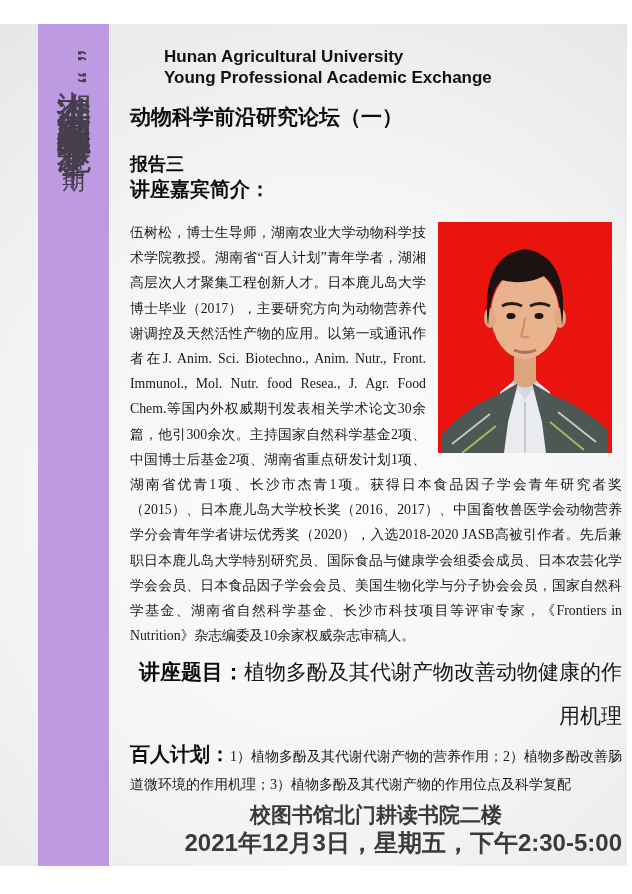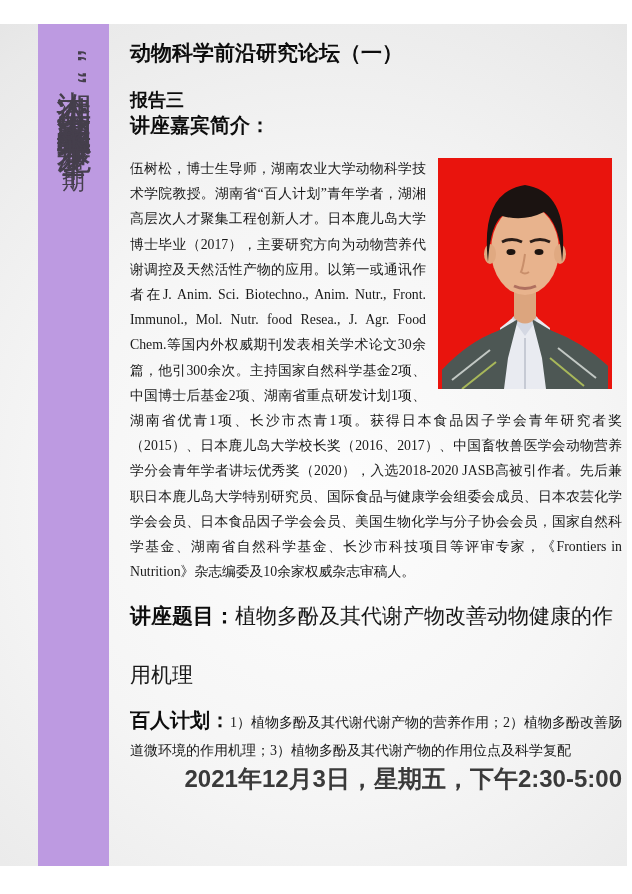--- a/index.html
+++ b/index.html
@@ -83,22 +83,23 @@
   .photo{
     float:right;
     width:174px;height:231px;
     margin:2px 10px 8px 12px;
     display:block;
   }
   .topic{
     clear:both;
     margin-top:2px;
     font-size:21px;
-    line-height:59px;
+    line-height:44px;
     color:#181818;
+    text-align:right;
   }
   .topic .lbl{font-weight:bold;color:#0d0d0d;}
   .outline{
     margin-top:2px;
     font-family:"Liberation Serif", serif;
     font-size:14px;
     line-height:28px;
     text-align:justify;
     color:#181818;
   }
@@ -129,20 +130,24 @@
 <body>
 
 <div class="slide">
 
   <div class="v-bar">
     <span class="v-text"><span>“湘农会讲”湖南农业大学青年学者学术沙龙</span><span class="v-gap"></span><span class="issue">第二十期</span></span>
   </div>
 
   <div class="content">
 
+    <div class="header-en">
+      <div>Hunan Agricultural University</div>
+      <div>Young Professional Academic Exchange</div>
+    </div>
 
     <div class="forum-title">动物科学前沿研究论坛（一）</div>
 
     <div class="report-label">报告三</div>
 
     <div class="guest-heading">讲座嘉宾简介：</div>
 
     <div class="bio">
       <svg class="photo" viewBox="0 0 174 231" xmlns="http://www.w3.org/2000/svg" preserveAspectRatio="none">
         <rect width="174" height="231" fill="#e9140d"></rect>
@@ -180,16 +185,17 @@
     </div>
 
     <div class="topic">
       <span class="lbl">讲座题目：</span><span>植物多酚及其代谢产物改善动物健康的作用机理</span>
     </div>
 
     <div class="outline">
       <span class="lbl">百人计划：</span><span>1）植物多酚及其代谢代谢产物的营养作用；2）植物多酚改善肠道微环境的作用机理；3）植物多酚及其代谢产物的作用位点及科学复配</span>
     </div>
 
+    <div class="venue">校图书馆北门耕读书院二楼</div>
     <div class="datetime">2021年12月3日，星期五，下午2:30-5:00</div>
 
   </div>
 </div>
 
 </body></html>

